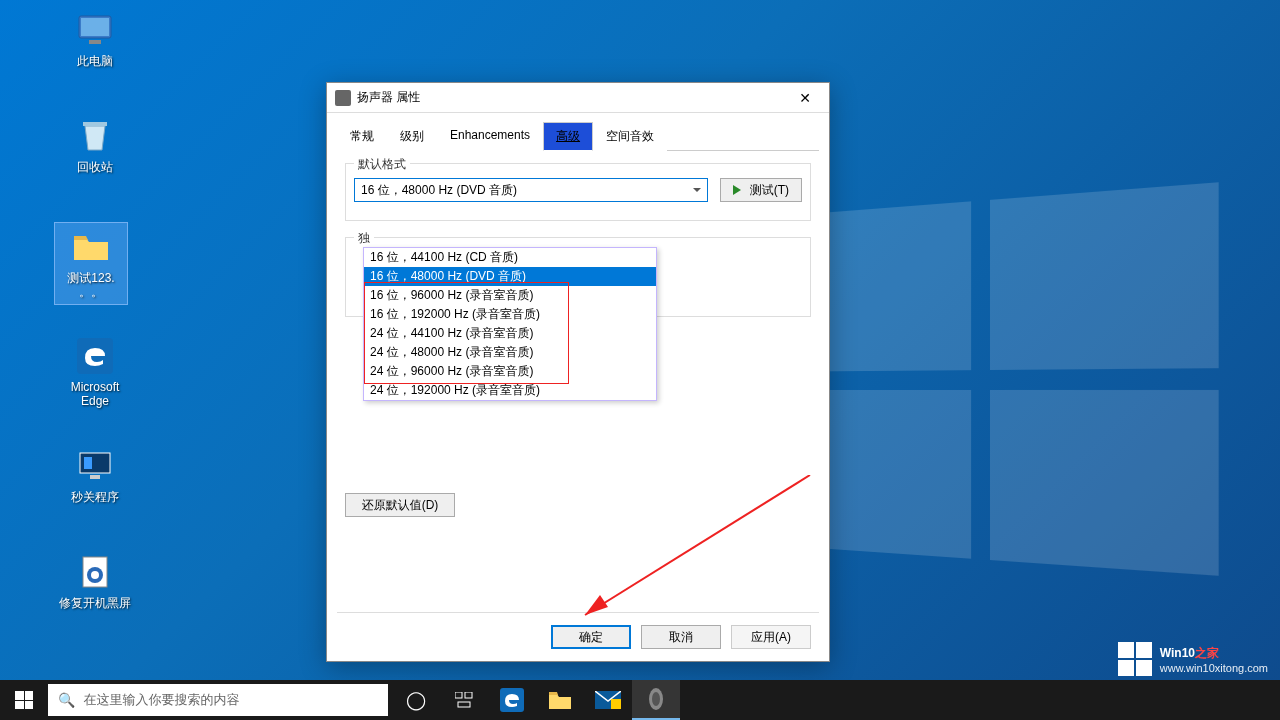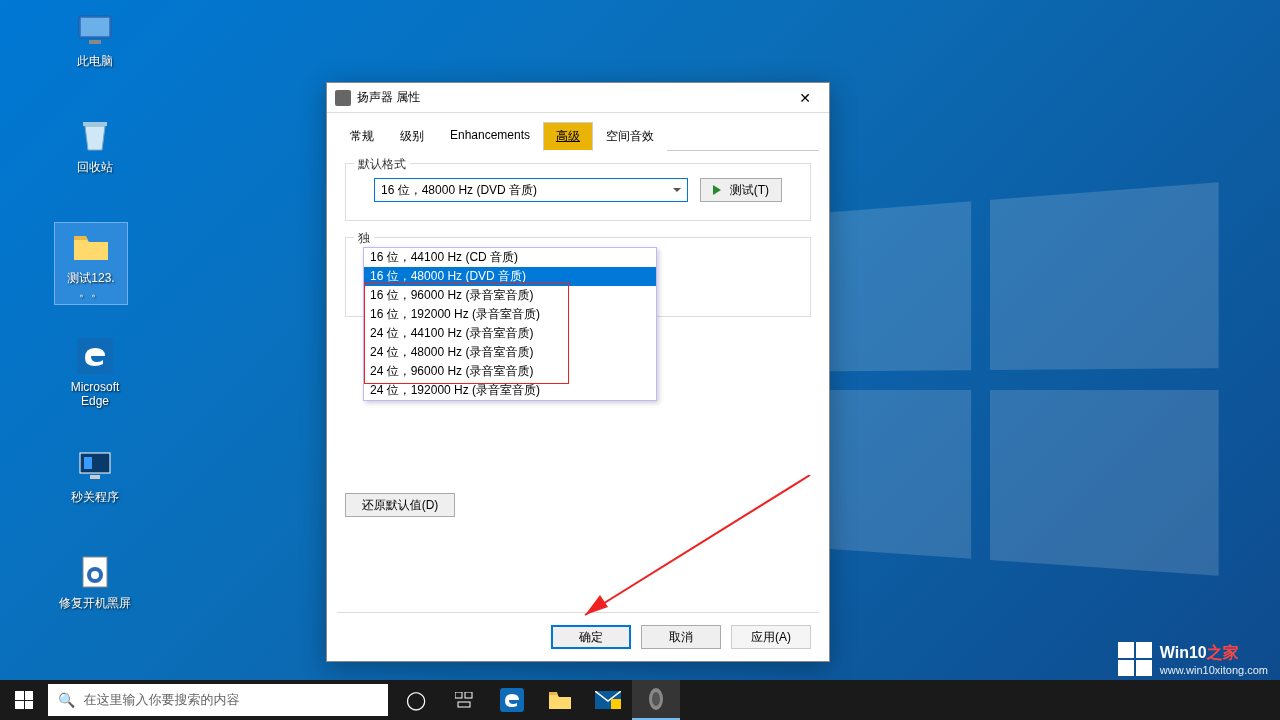--- a/index.html
+++ b/index.html
@@ -68,29 +68,29 @@
 .tabs {
   display: flex; margin: 8px 10px 0; position: relative;
   border-bottom: 1px solid #ccc;
 }
 .tab {
   padding: 5px 12px; font-size: 12px; border: 1px solid transparent;
   border-bottom: none; cursor: pointer; background: #fff;
   position: relative; top: 1px;
 }
 .tab.active {
-  border-color: #ccc; background: #eab308;
+  border-color: #ccc; background: #1d4ed8;
   border-bottom: 1px solid #fff; z-index: 2; text-decoration: underline;
 }
 
 .panel {
   margin: 12px 18px; position: relative;
 }
 .groupbox {
-  border: 1px solid #ddd; padding: 14px 28px 18px;
+  border: 1px solid #ddd; padding: 14px 8px 18px;
   position: relative; margin-bottom: 16px;
 }
 .groupbox .legend {
   position: absolute; top: -8px; left: 8px;
   background: #fff; padding: 0 4px; font-size: 12px; color: #333;
 }
 .desc { font-size: 12px; color: #333; margin-bottom: 30px; }
 
 .combo-row { display: flex; gap: 12px; align-items: center; }
 .combo {
@@ -173,21 +173,21 @@
 
 .watermark {
   position: absolute; right: 12px; bottom: 44px;
   display: flex; align-items: center; gap: 8px; color: #fff;
 }
 .watermark .wlogo {
   width: 34px; height: 34px; display: grid;
   grid-template: 1fr 1fr / 1fr 1fr; gap: 2px;
 }
 .watermark .wlogo div { background: #fff; }
-.watermark .wtext .l1 { font-size: 16px; font-weight: bold; }
+.watermark .wtext .l1 { font-size: 12px; font-weight: bold; }
 .watermark .wtext .l1 .zh { color: #ff4444; }
 .watermark .wtext .l2 { font-size: 11px; opacity: 0.9; }
 
 
 .taskbar {
   position: absolute; bottom: 0; left: 0; right: 0;
   height: 40px; background: #1a1a1a; display: flex; align-items: center;
 }
 .tb-start {
   width: 48px; height: 40px; display: flex;

